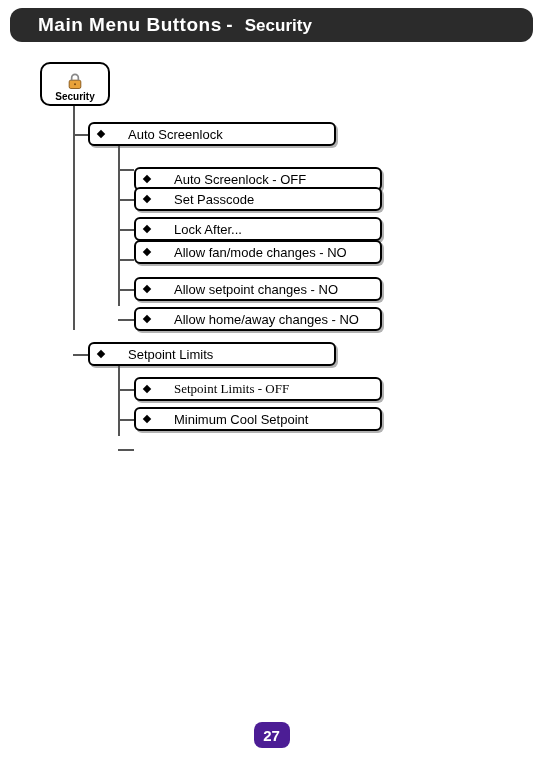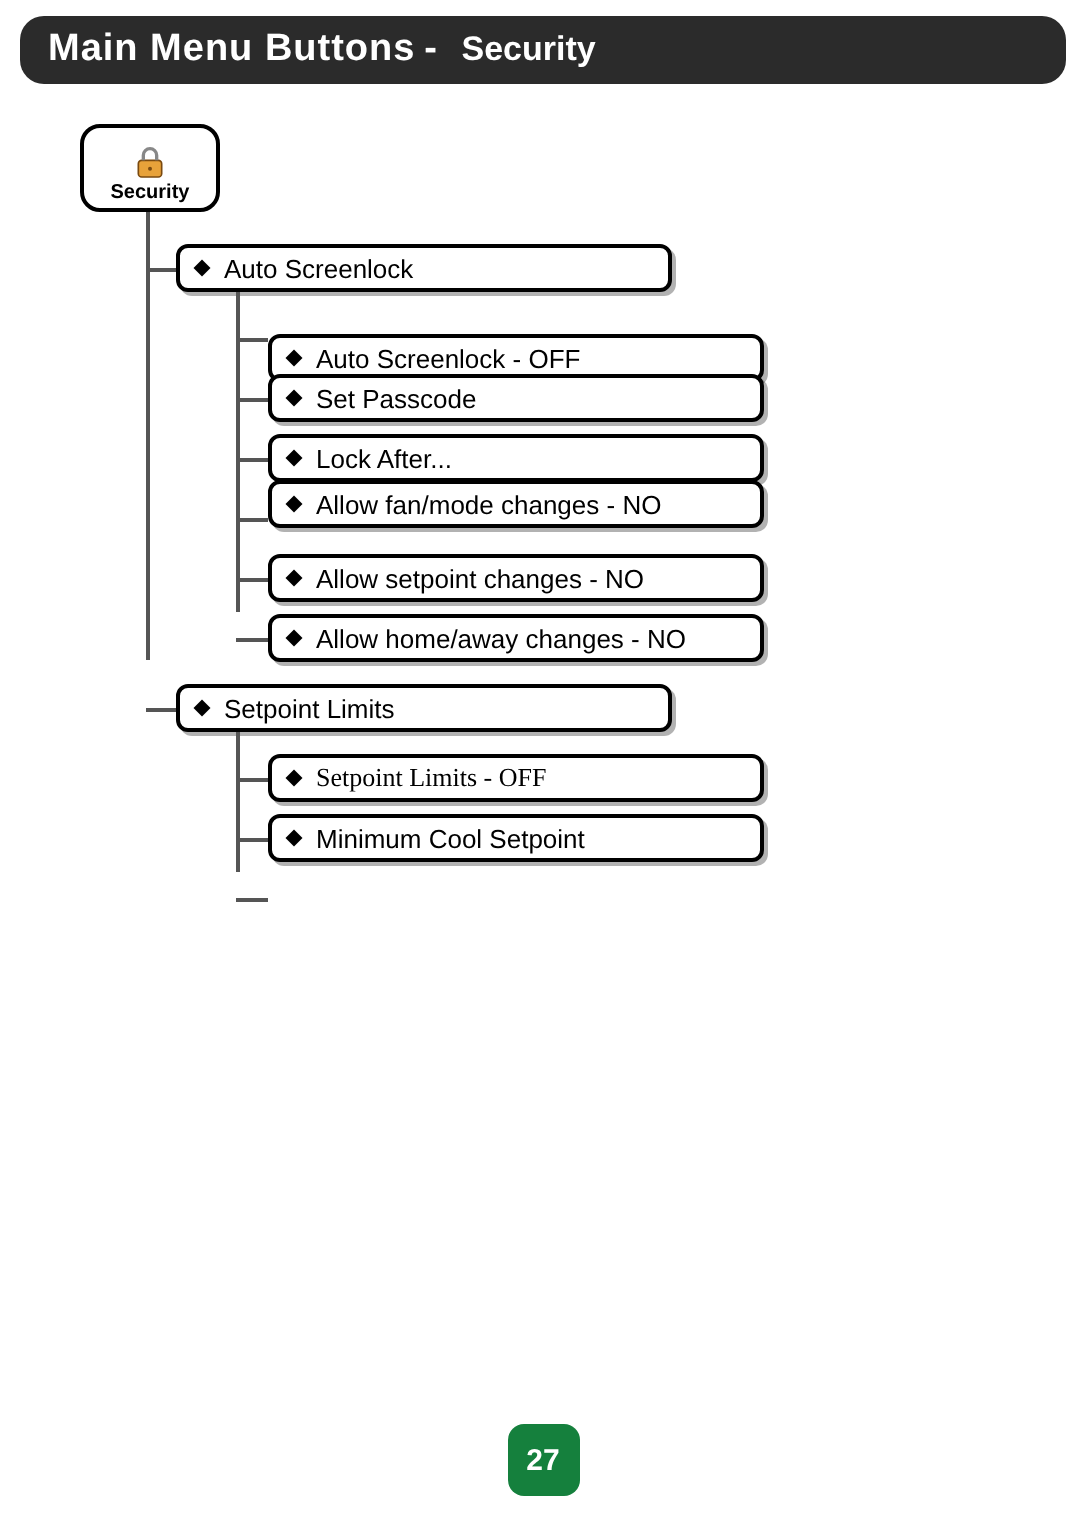--- a/index.html
+++ b/index.html
@@ -7,21 +7,21 @@
     width: 543px;
     height: 768px;
     background: #fff;
     font-family: Arial, Helvetica, sans-serif;
     position: relative;
   }
   .header-bar {
     margin: 8px 10px 0 10px;
     background: #2b2b2b;
     border-radius: 12px;
-    padding: 6px 14px;
+    padding: 6px 28px;
     color: #fff;
   }
   .header-title {
     font-size: 19px;
     font-weight: bold;
     letter-spacing: 0.5px;
   }
   .header-sub {
     font-size: 17px;
     font-weight: bold;
@@ -59,20 +59,21 @@
     height: 24px;
     border: 2px solid #000;
     border-radius: 6px;
     background: #fff;
     display: flex;
     align-items: center;
     padding-left: 8px;
     font-size: 13px;
     box-shadow: 2px 2px 0 rgba(0,0,0,0.3);
     position: absolute;
+    gap: 16px;
   }
   .diamond {
     width: 6px; height: 6px;
     background: #000;
     transform: rotate(45deg);
     margin-right: 8px;
     flex-shrink: 0;
   }
   .menu-box.level1 { left: 48px; }
   .menu-box.level2 { left: 94px; }
@@ -84,22 +85,22 @@
   }
   .vline { width: 2px; }
   .hline { height: 2px; }
 
   .page-number {
     position: absolute;
     bottom: 20px;
     left: 50%;
     transform: translateX(-50%);
     width: 36px;
-    height: 36px;
-    background: #15803d;
+    height: 26px;
+    background: #4c1d95;
     border-radius: 8px;
     color: #fff;
     font-weight: bold;
     font-size: 15px;
     display: flex;
     align-items: center;
     justify-content: center;
   }
 </style>
 </head>

